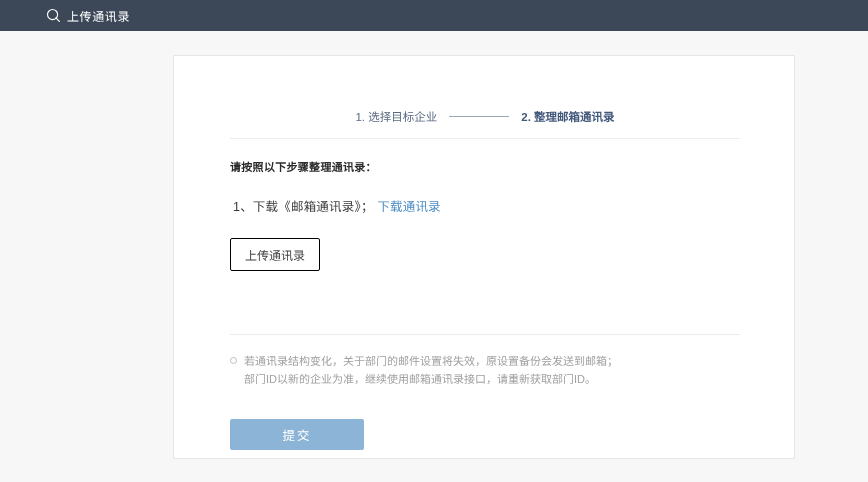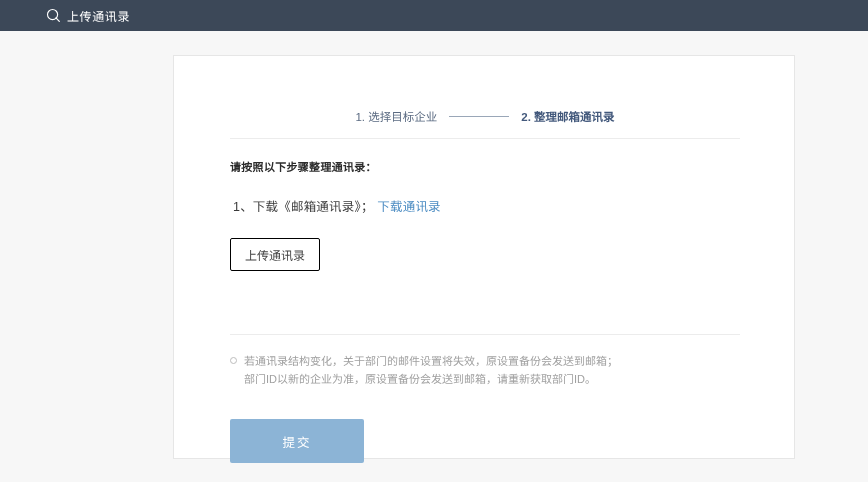--- a/index.html
+++ b/index.html
@@ -183,21 +183,21 @@
   }
   .notice-text span {
     display: block;
   }
   
   .submit-btn {
     position: absolute;
     left: 56px;
     top: 363px;
     width: 134px;
-    height: 44px;
+    height: 31px;
     background: #8cb4d6;
     color: #ffffff;
     font-size: 12.5px;
     border: none;
     border-radius: 2px;
     cursor: pointer;
     letter-spacing: 2px;
     font-family: Liberation Mono, monospace;
   }
 </style>
@@ -243,21 +243,21 @@
 
         <button class="upload-btn">上传通讯录</button>
       </div>
 
       <div class="divider bottom"></div>
 
       <div class="notice">
         <span class="notice-dot"></span>
         <span class="notice-text">
           <span>若通讯录结构变化，关于部门的邮件设置将失效，原设置备份会发送到邮箱；</span>
-          <span>部门ID以新的企业为准，原设置备份会发送到邮箱，请重新获取部门ID。</span>
+          <span>部门ID以新的企业为准，继续使用邮箱通讯录接口，请重新获取部门ID。</span>
         </span>
       </div>
 
       <button class="submit-btn">提交</button>
 
     </div>
   </div>
 </div>
 
 </body></html>

